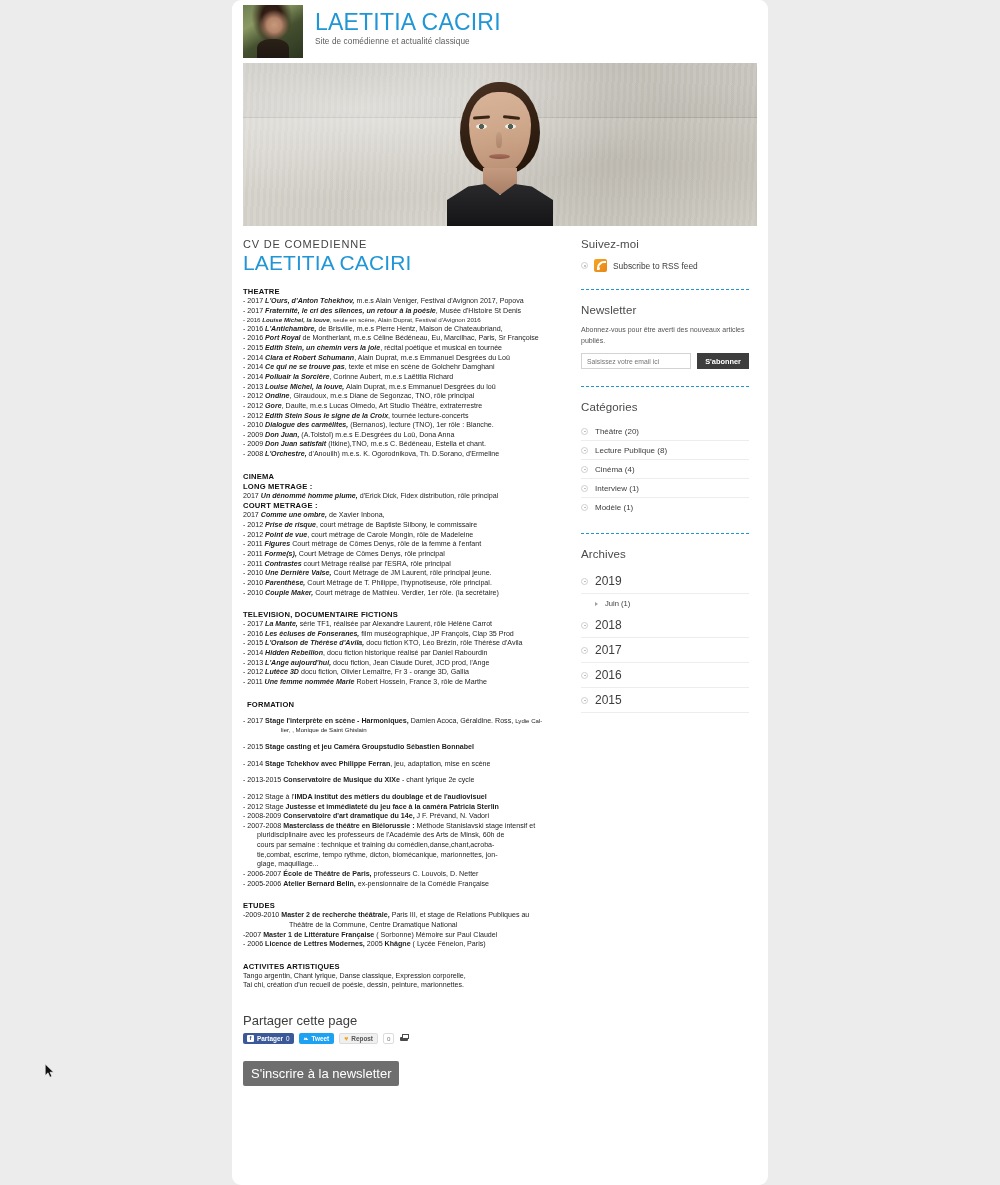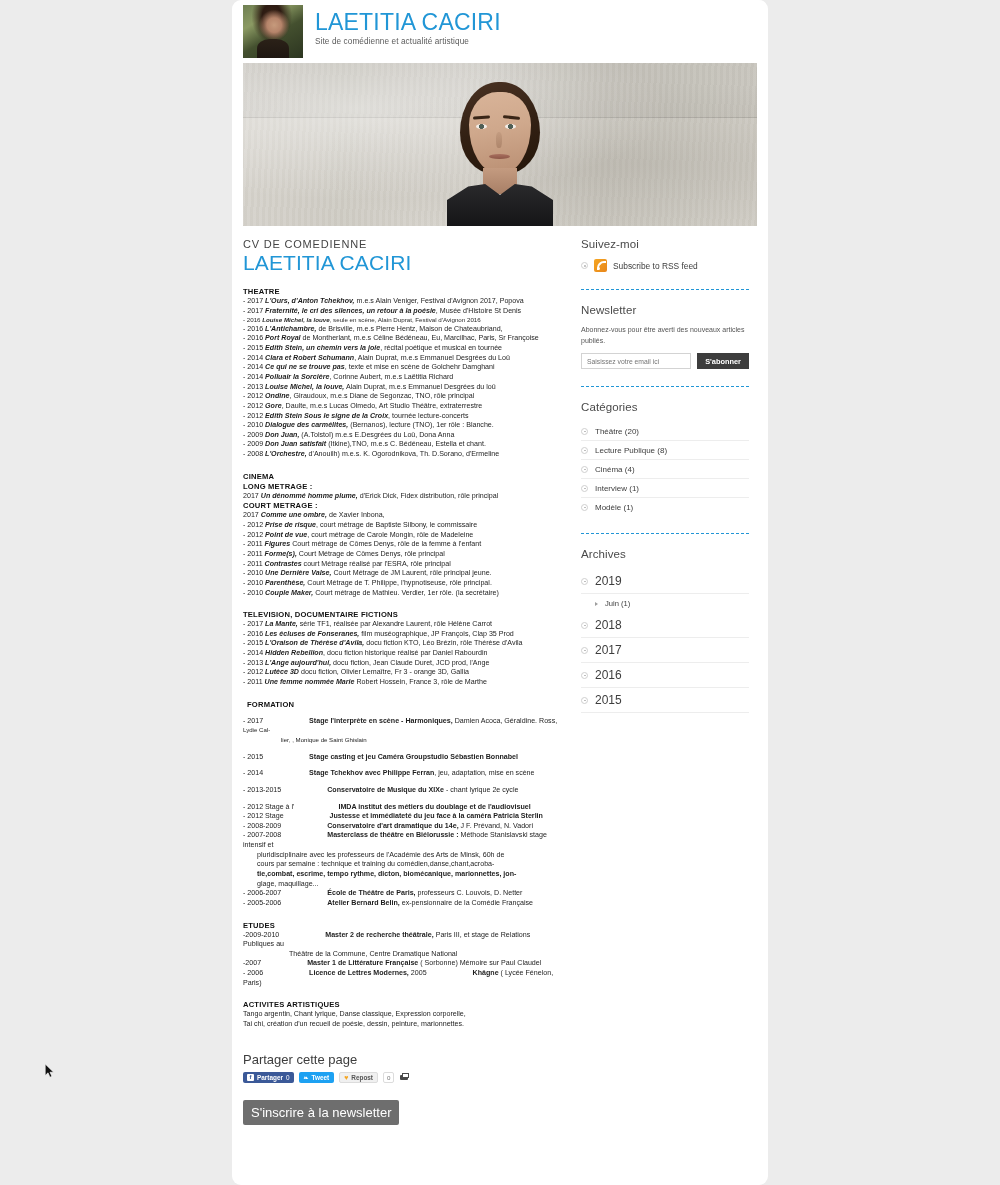--- a/index.html
+++ b/index.html
@@ -230,21 +230,21 @@
     font-size: 7.6px; font-weight: bold; color: #111;
     margin-top: 13px; margin-bottom: 1px; letter-spacing: .2px;
   }
   .sect-title.tight { margin-top: 0; }
   .line {
     font-size: 7.1px; color: #1d1d1d;
     line-height: 1.36; letter-spacing: 0;
   }
   .line.small { font-size: 6.2px; color: #2a2a2a; }
   .line b, .line .t { font-weight: bold; font-style: italic; }
-  .line .bb { font-weight: bold; font-style: normal; margin-left: 44px; }
+  .line .bb { font-weight: bold; font-style: normal; }
   .line .tiny { font-size: 6.1px; }
   .line.indent { padding-left: 38px; }
   .gap { height: 7px; }
   .gap-lg { height: 12px; }
 
   
   .side-h {
     font-size: 11.5px; color: #4a4a4a;
     font-weight: normal; margin-bottom: 9px;
     letter-spacing: .1px;
@@ -380,21 +380,21 @@
 <body>
 
 <div id="page">
   <div id="site">
 
     
     <div class="header">
       <div class="avatar"></div>
       <div class="brand">
         <div class="brand-title">LAETITIA CACIRI</div>
-        <div class="brand-sub">Site de comédienne et actualité artistique</div>
+        <div class="brand-sub">Site de comédienne et actualité classique</div>
       </div>
     </div>
 
     
 
     
     <div class="hero">
       <div class="hero-figure">
         <div class="hero-hair"></div>
         <div class="hero-face"></div>
@@ -481,21 +481,21 @@
             <div class="line">- 2014 <span class="bb">Stage Tchekhov avec Philippe Ferran</span>, jeu, adaptation, mise en scène</div>
             <div class="gap"></div>
             <div class="line">- 2013-2015 <span class="bb">Conservatoire de Musique du XIXe</span> - chant lyrique 2e cycle</div>
             <div class="gap"></div>
             <div class="line">- 2012 Stage à l'<span class="bb">IMDA institut des métiers du doublage et de l'audiovisuel</span></div>
             <div class="line">- 2012 Stage <span class="bb">Justesse et immédiateté du jeu face à la caméra Patricia Sterlin</span></div>
             <div class="line">- 2008-2009 <span class="bb">Conservatoire d'art dramatique du 14e,</span> J F. Prévand, N. Vadori</div>
             <div class="line">- 2007-2008 <span class="bb">Masterclass de théâtre en Biélorussie :</span> Méthode Stanislavski stage intensif et</div>
             <div class="line" style="padding-left: 14px;">pluridisciplinaire avec les professeurs de l'Académie des Arts de Minsk, 60h de</div>
             <div class="line" style="padding-left: 14px;">cours par semaine : technique et training du comédien,danse,chant,acroba-</div>
-            <div class="line" style="padding-left: 14px; font-weight: bold;">tie,combat, escrime, tempo rythme, dicton, biomécanique, marionnettes, jon-</div>
+            <div class="line" style="padding-left: 14px;">tie,combat, escrime, tempo rythme, dicton, biomécanique, marionnettes, jon-</div>
             <div class="line" style="padding-left: 14px;">glage, maquillage...</div>
             <div class="line">- 2006-2007 <span class="bb">École de Théâtre de Paris,</span> professeurs C. Louvois, D. Netter</div>
             <div class="line">- 2005-2006 <span class="bb">Atelier Bernard Belin,</span> ex-pensionnaire de la Comédie Française</div>
           </div>
 
         <div class="gap-lg"></div>
         <div class="sect-title tight">ETUDES</div>
         <div>
             <div class="line">-2009-2010  <span class="bb">Master 2 de recherche théâtrale,</span> Paris III, et stage de Relations Publiques au</div>
             <div class="line" style="padding-left: 46px;">Théâtre de la Commune, Centre Dramatique National</div>

